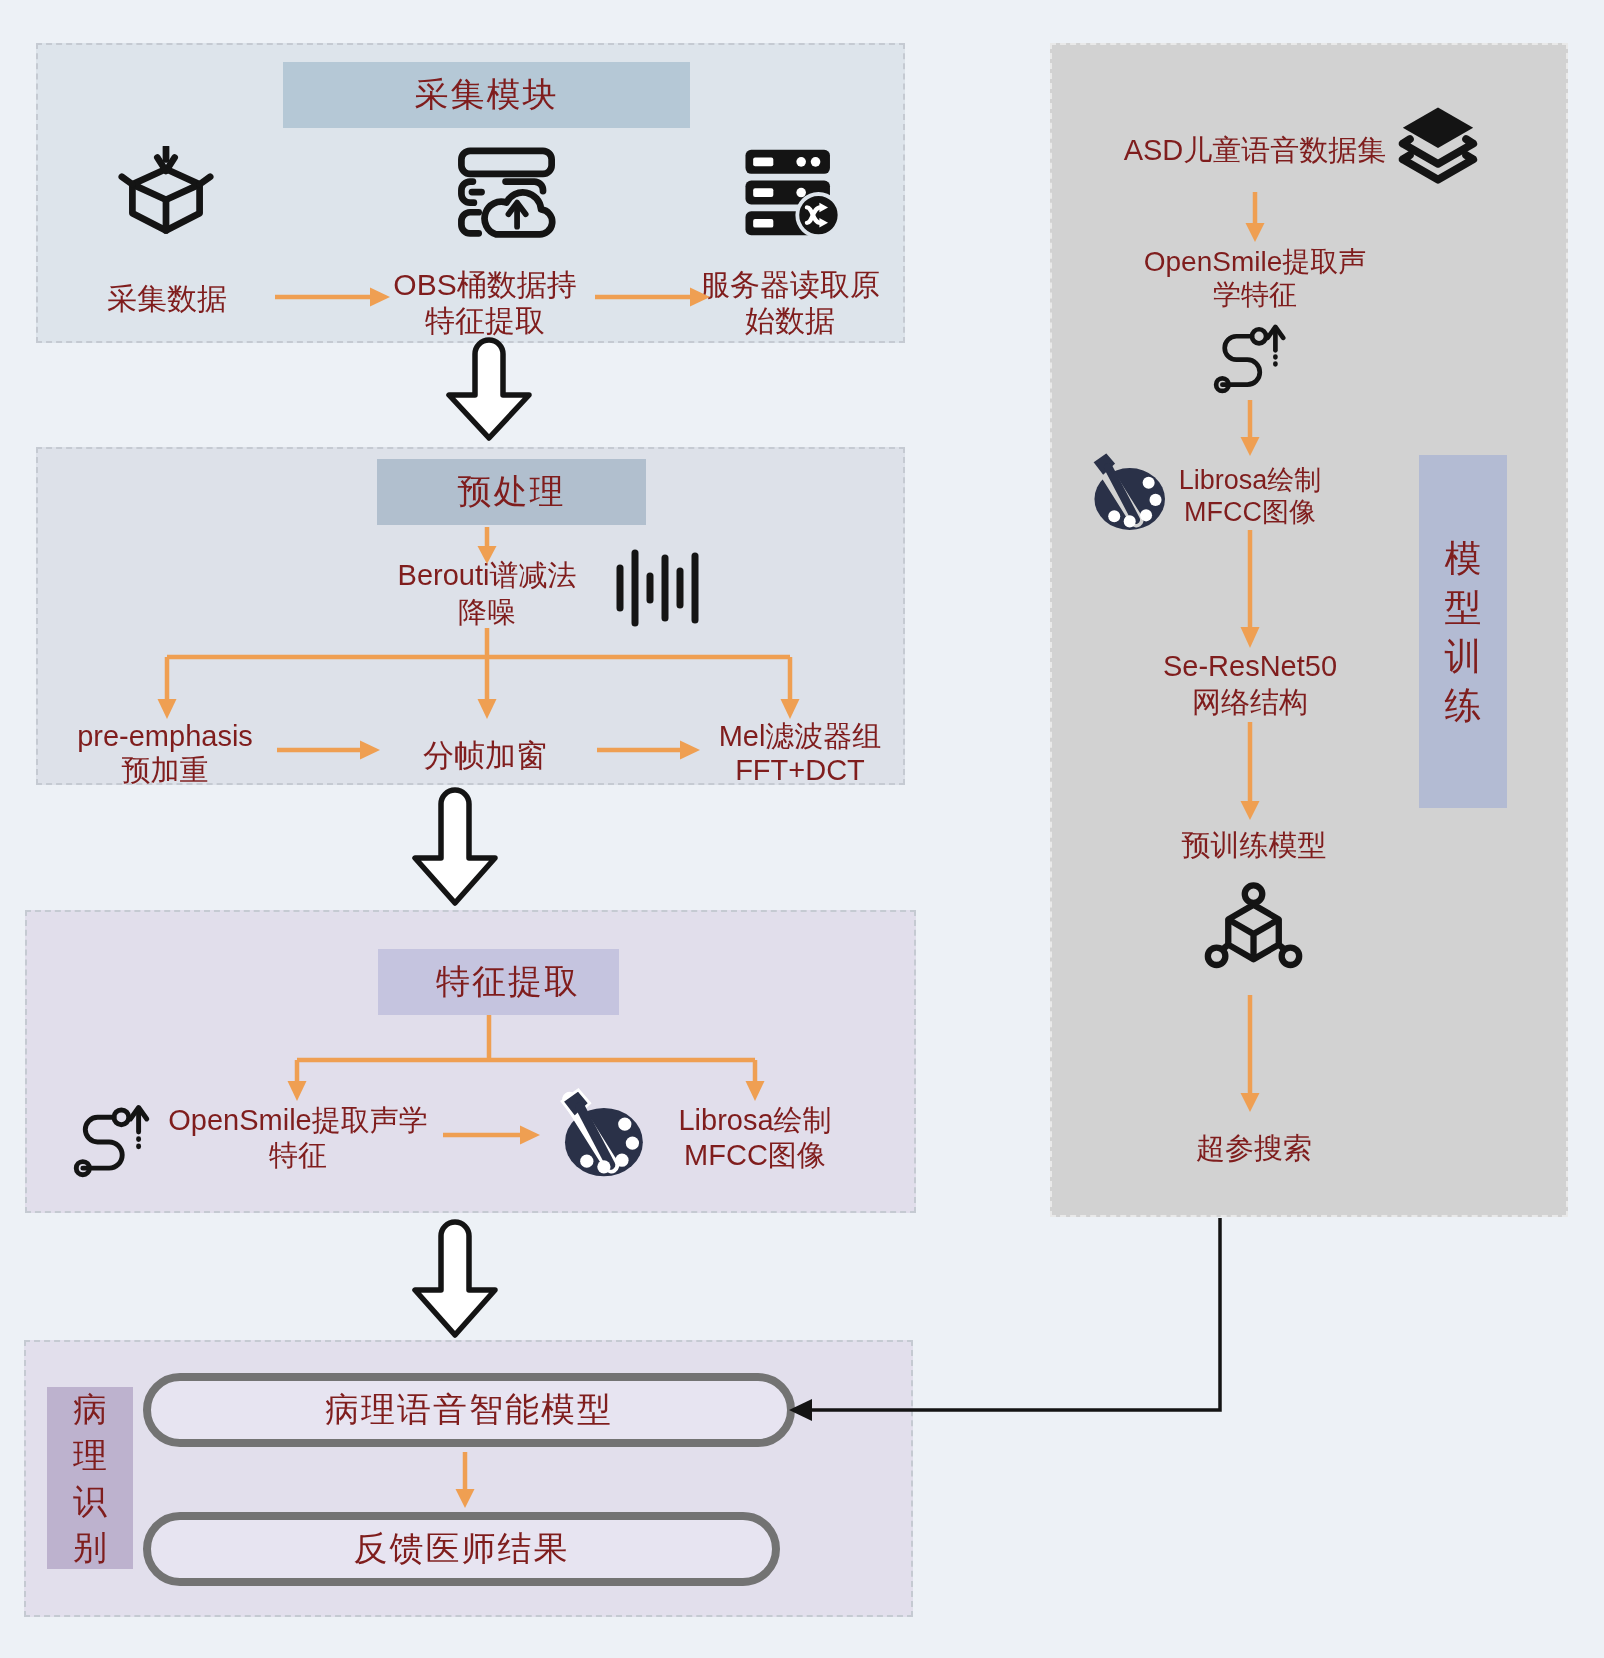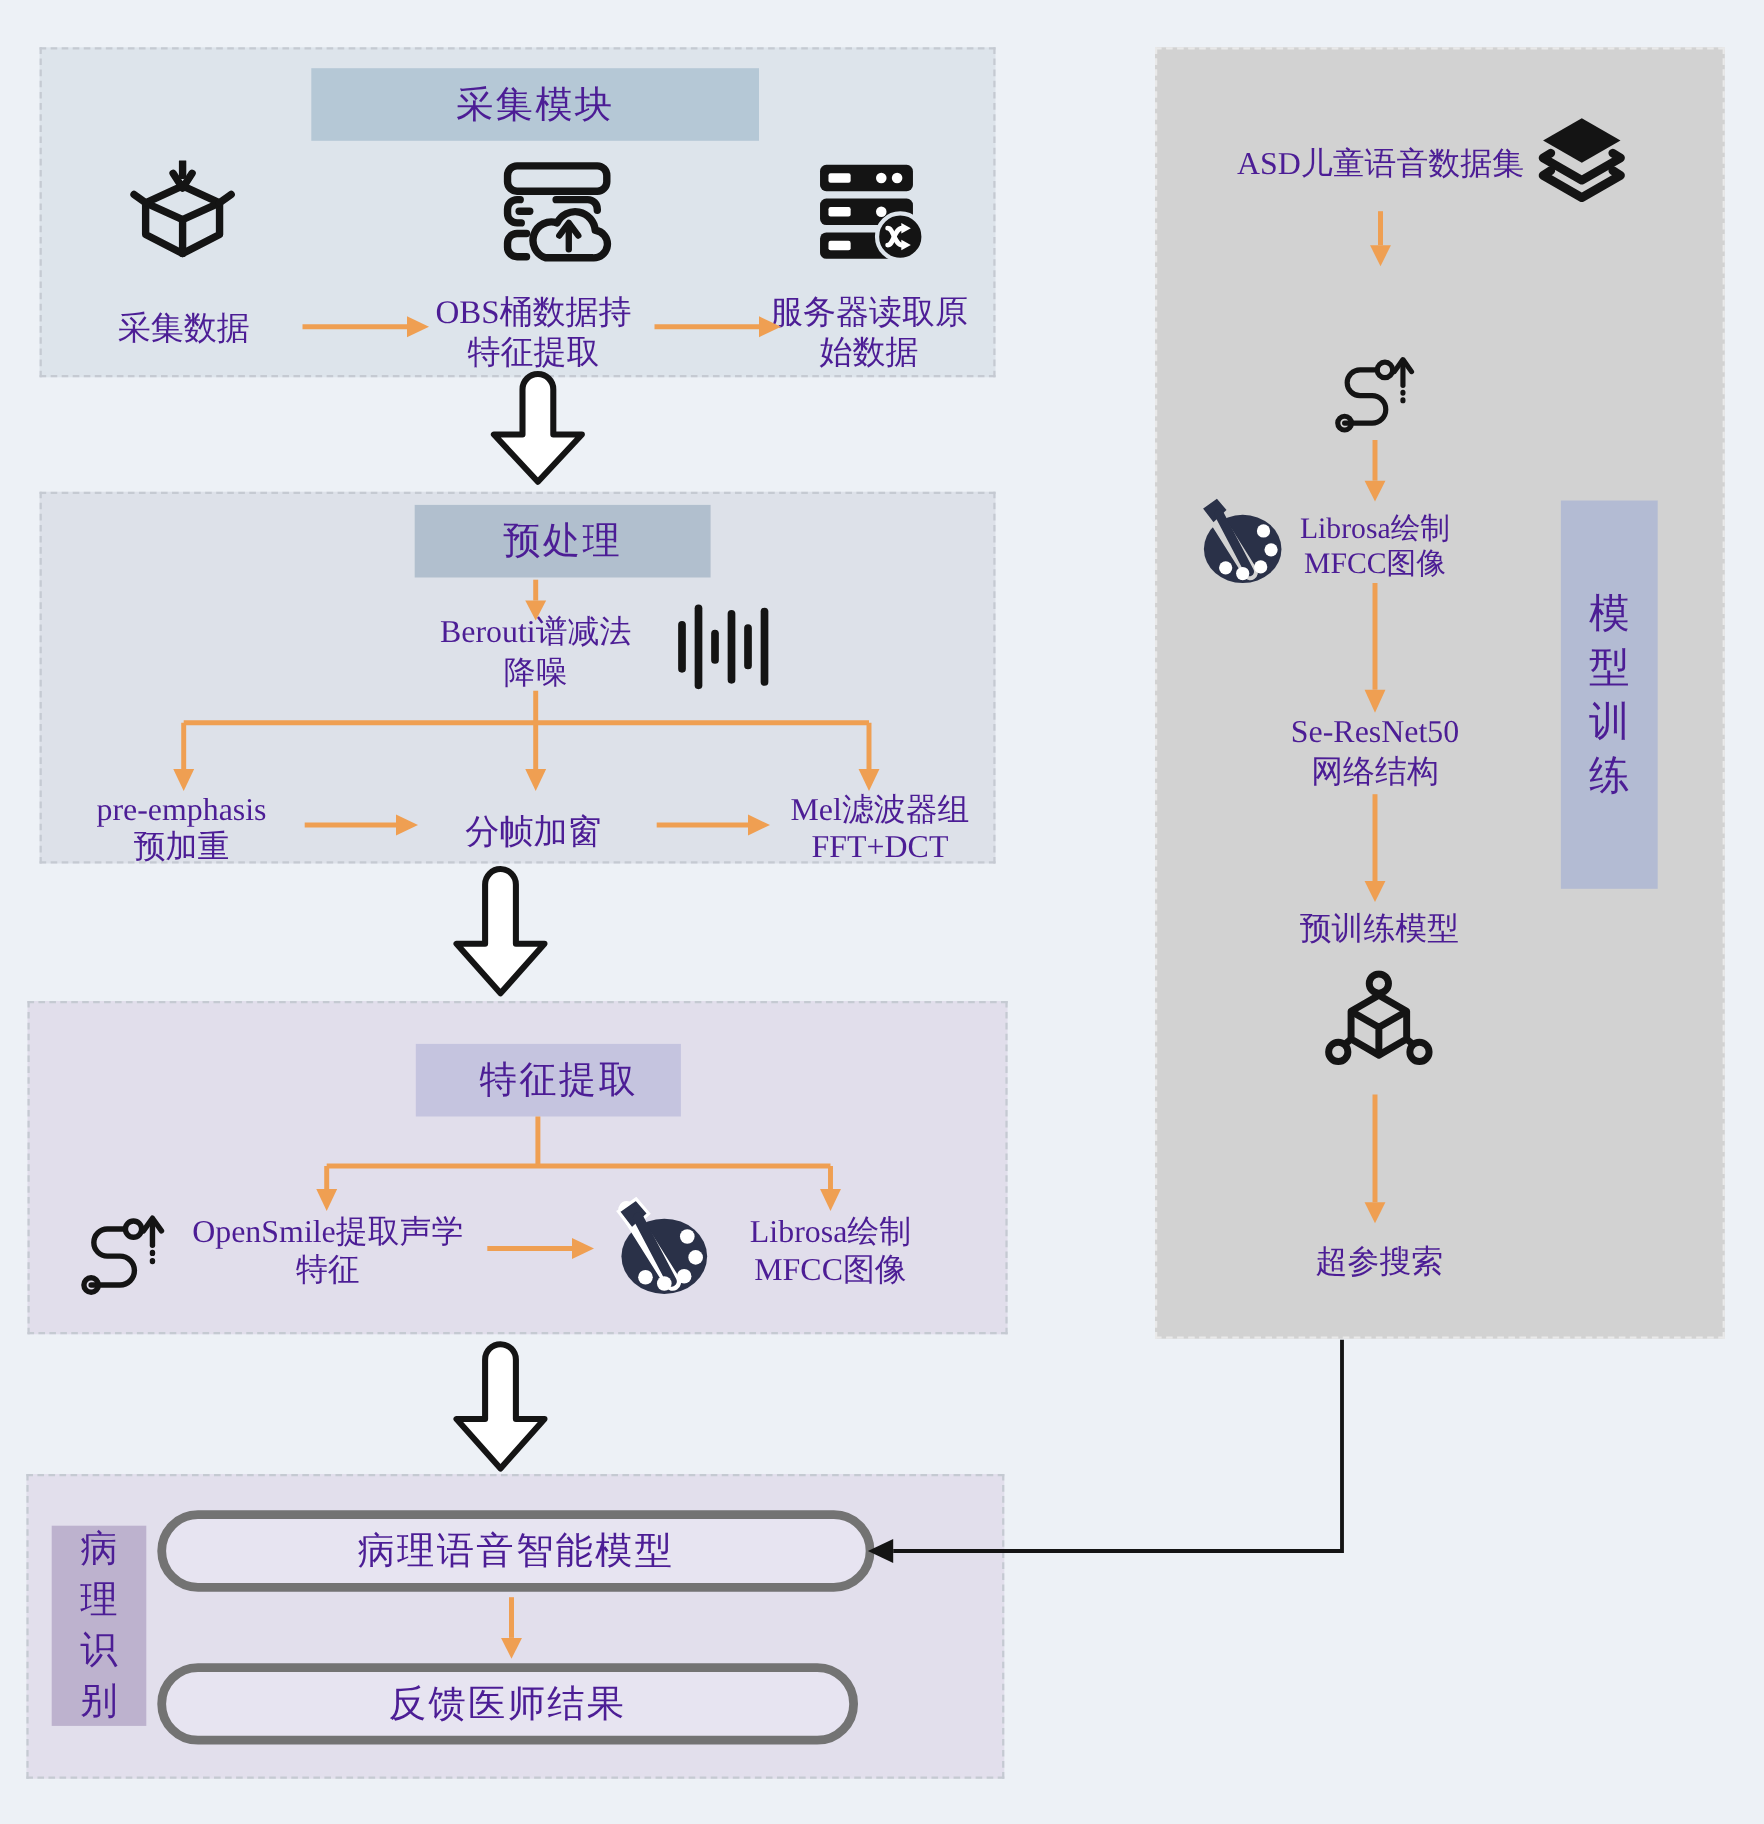--- a/index.html
+++ b/index.html
@@ -1,17 +1,17 @@
 <!DOCTYPE html>
 <html><head>
 <meta charset="utf-8">
 <style>
   html,body{margin:0;padding:0;background:#edf1f6;}
   .stage{position:relative;width:1604px;height:1658px;background:#edf1f6;overflow:hidden;
-         font-family:Liberation Serif, serif;color:#4c1d95;}
+         font-family:Liberation Sans, sans-serif;color:#7f1d1d;}
   .panel{position:absolute;box-sizing:border-box;border:2px dashed #c5cad2;}
   .hdr{position:absolute;display:flex;align-items:center;justify-content:center;
        font-size:34px;letter-spacing:2px;}
   .cap{position:absolute;transform:translate(-50%,-50%);text-align:center;white-space:nowrap;
        font-size:30px;line-height:36px;}
   .cap.small{font-size:28px;line-height:33px;}
   .vlabel{position:absolute;display:flex;align-items:center;justify-content:center;
           text-align:center;white-space:pre-line;}
   .node{position:absolute;box-sizing:border-box;border:8px solid #737373;border-radius:38px;
         background:#e7e4f1;display:flex;align-items:center;justify-content:center;
@@ -162,20 +162,24 @@
   <div class="node" style="left:143px;top:1512px;width:637px;height:74px;">反馈医师结果</div>
 
   <div class="cap small" style="left:1255px;top:150px;font-size:29px;">ASD儿童语音数据集</div>
   <svg class="icon" style="left:1393px;top:104px;" width="90" height="88" viewBox="0 0 100 100">
     <polygon points="50,4 90,27 50,50 10,27" fill="#141414"></polygon>
     <g stroke="#141414" stroke-width="9" fill="none" stroke-linejoin="round" stroke-linecap="round">
       <path d="M10,45 l8,-5 M10,45 L50,68 L90,45 l-8,-5"></path>
       <path d="M10,63 l8,-5 M10,63 L50,86 L90,63 l-8,-5"></path>
     </g>
   </svg>
+  <div class="cap small" style="left:1255px;top:278px;">
+    <div>OpenSmile提取声</div>
+    <div>学特征</div>
+  </div>
   <svg class="icon" style="left:1210px;top:316px;" width="84" height="78" viewBox="0 0 100 100">
     <g stroke="#141414" stroke-width="6" fill="none" stroke-linecap="round" stroke-linejoin="round">
       <path d="M12,88 H44 A16,16 0 0 0 44,56 H30 A15,15 0 0 1 30,26 H50"></path>
       <circle cx="12" cy="88" r="8"></circle>
       <circle cx="59" cy="26" r="9"></circle>
       <line x1="80" y1="62" x2="80" y2="52" stroke-dasharray="1,8"></line>
       <line x1="80" y1="44" x2="80" y2="20"></line>
       <path d="M70,28 L80,14 L90,28"></path>
     </g>
   </svg>

